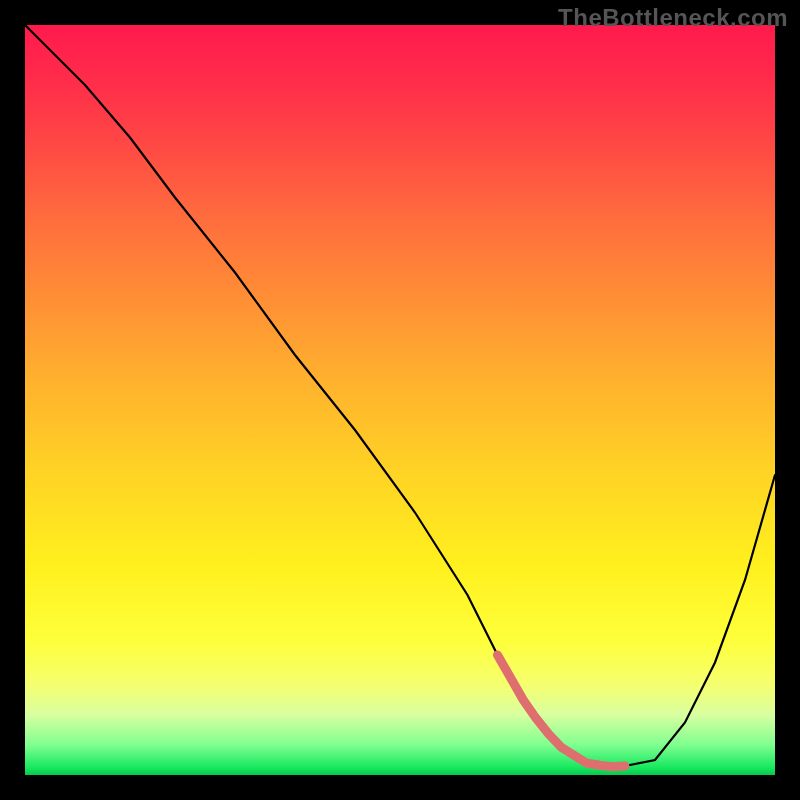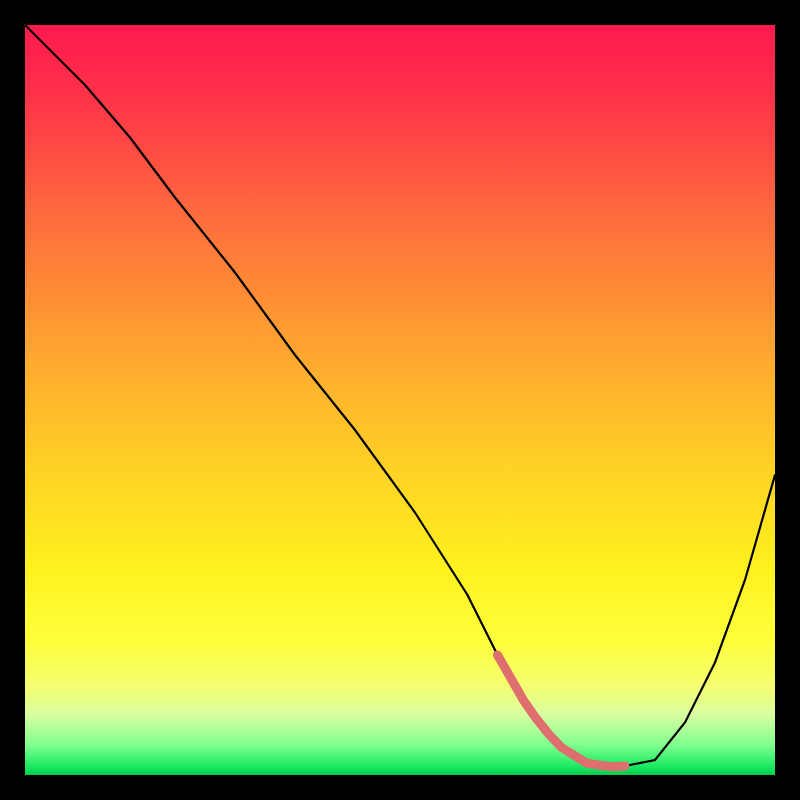--- a/index.html
+++ b/index.html
@@ -54,20 +54,21 @@
     position: absolute;
     left: 0; top: 0;
     width: 100%;
     height: 100%;
   }
 </style>
 </head>
 <body>
 
 <div class="container">
+  <div class="watermark">TheBottleneck.com</div>
   <div class="plot">
     <div class="gradient"></div>
     <svg class="curve" viewBox="0 0 750 750" preserveAspectRatio="none">
       <path fill="none" stroke="#000" stroke-width="2.2" stroke-linecap="round" d="M0.0 0.0 L30.0 30.0 L60.0 60.0 L105.0 112.5 L150.0 172.5 L210.0 247.5 L270.0 330.0 L330.0 405.0 L390.0 487.5 L442.5 570.0 L472.5 630.0 L502.5 682.5 L532.5 720.0 L562.5 738.8 L592.5 742.5 L630.0 735.0 L660.0 697.5 L690.0 637.5 L720.0 555.0 L750.0 450.0 "></path>
       <path fill="none" stroke="#df6e6e" stroke-width="9" stroke-linecap="round" d="M472.5 630.0 L485.3 652.3 L498.0 674.6 L510.7 692.8 L523.5 708.8 L536.3 722.3 L549.0 730.3 L561.8 738.3 L574.5 740.3 L587.2 741.8 L600.0 741.0 "></path>
     </svg>
   </div>
 </div>
 
 </body></html>

